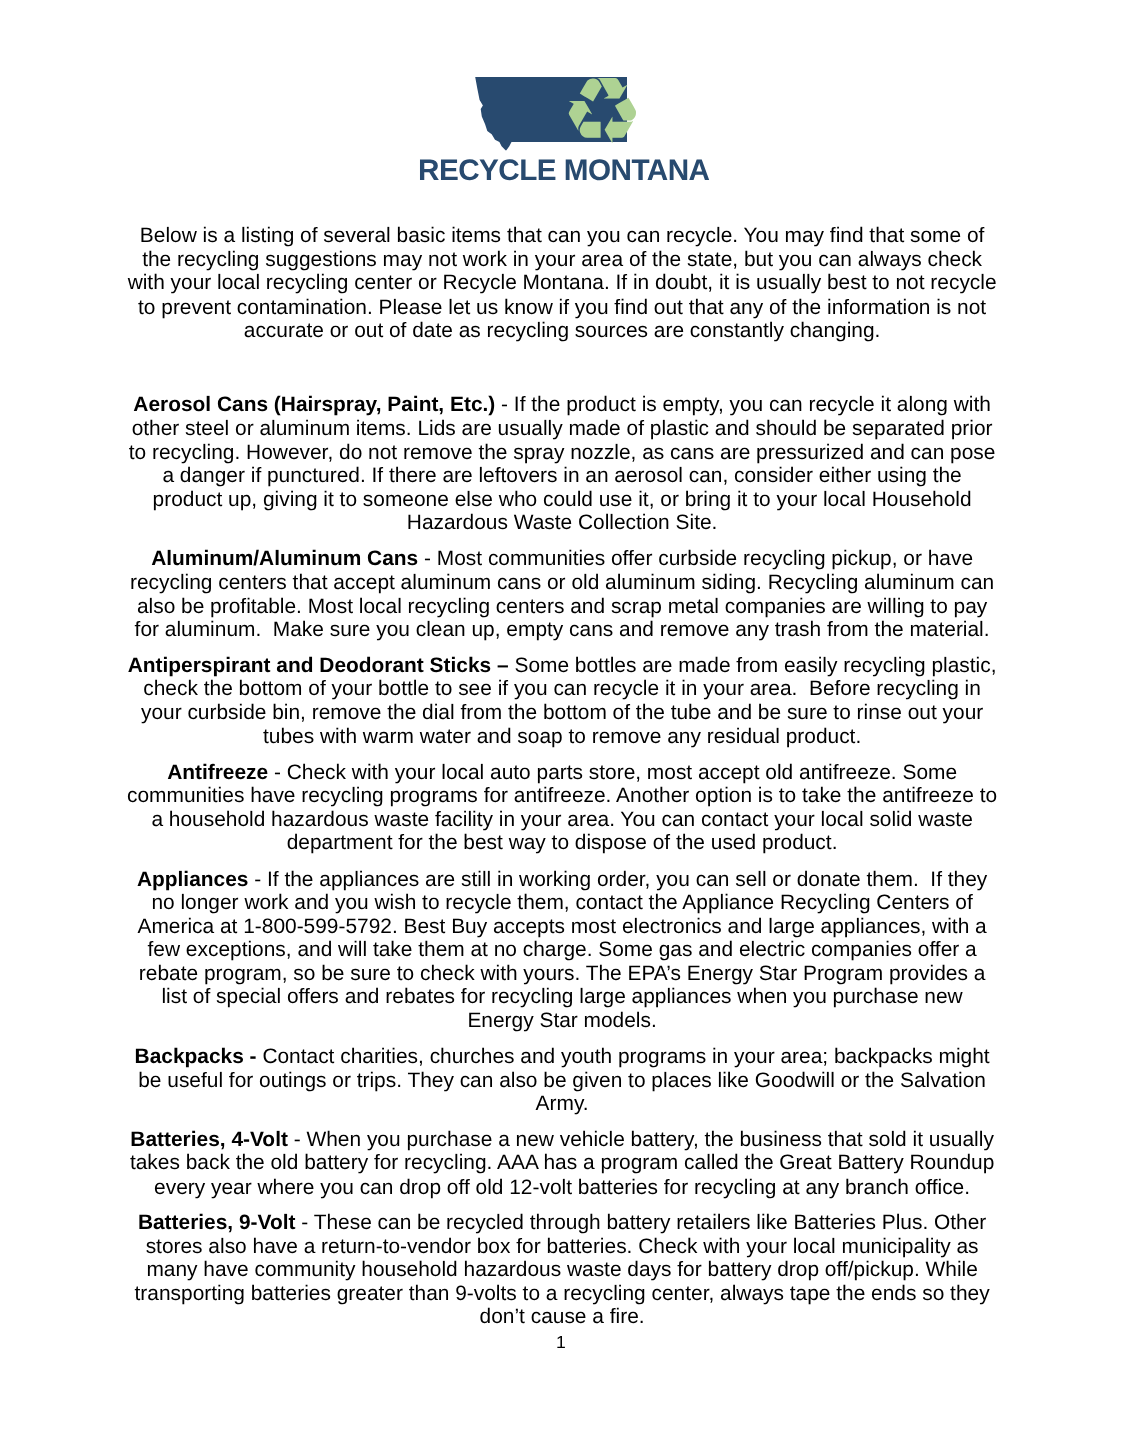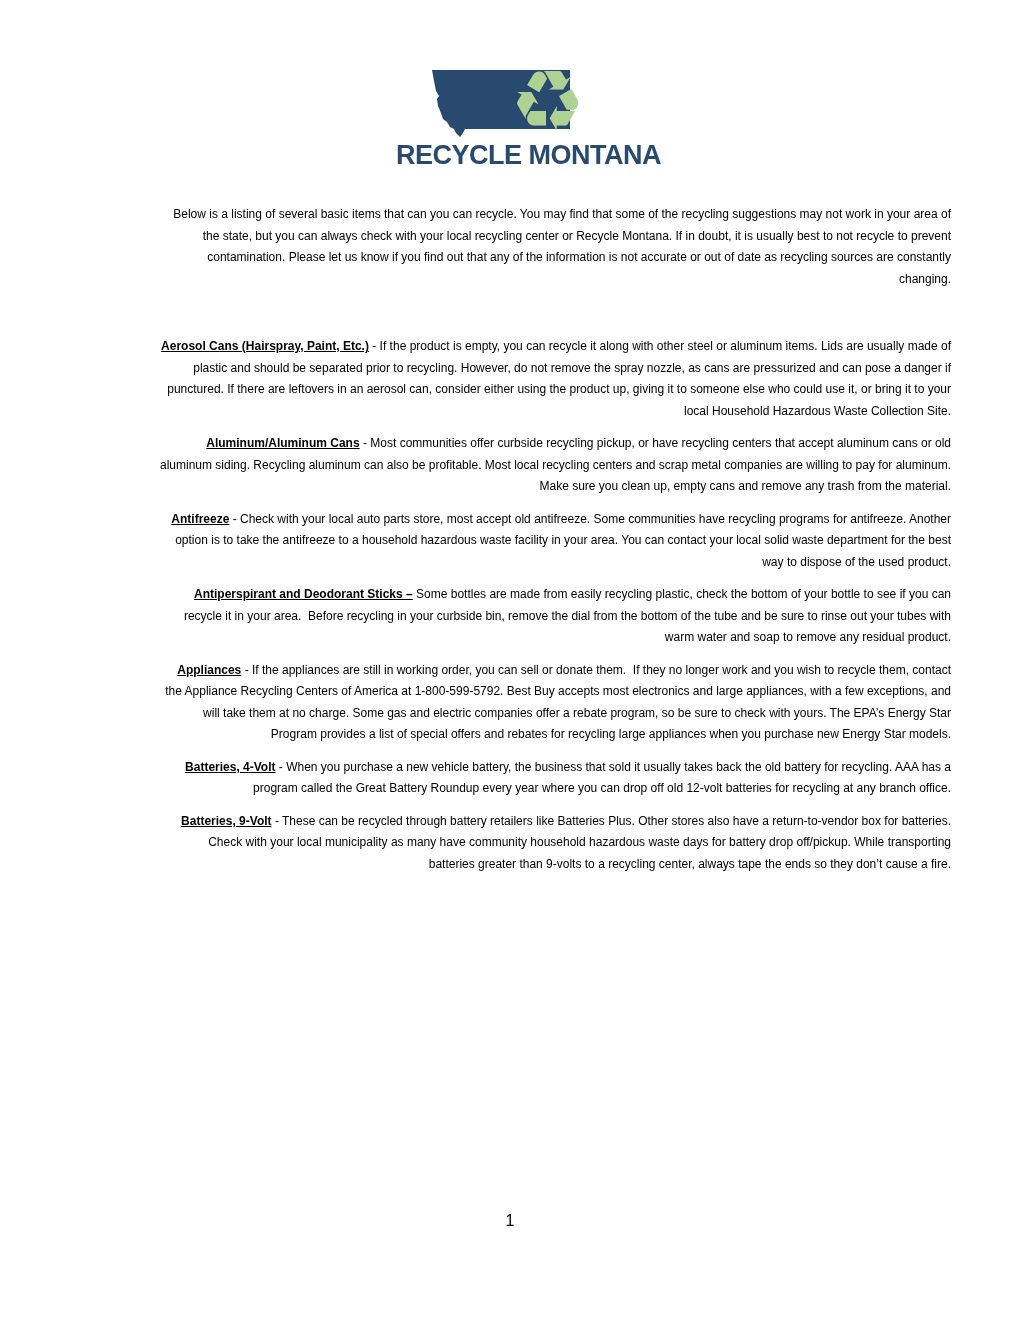--- a/index.html
+++ b/index.html
@@ -16,34 +16,34 @@
   .logo { position: absolute; top: 68px; left: 380px; width: 260px; height: 104px; }
   .state-icon { position: absolute; left: 47px; top: 1px; width: 143px; height: 68px; }
   .state-icon path { fill: var(--navy, #284A6F); }
   .recycle-icon {
     position: absolute; left: 130px; top: -9px;
     font-size: 84px; line-height: 84px;
     color: var(--green, #AED293);
     font-family: "DejaVu Sans", sans-serif;
   }
   .logo-title {
-    position: absolute; top: 72px; left: 16px; width: 100%;
+    position: absolute; top: 72px; left: 0; width: 100%;
     text-align: center;
     font-weight: bold; font-size: 27px; letter-spacing: -0.5px;
     color: var(--navy, #284A6F);
     white-space: nowrap;
   }
   
   .content {
     position: absolute; top: 204px; left: 115px; width: 792px;
-    font-size: 12px; line-height: 21.5px; text-align: right; margin-left: 44px;
+    font-size: 19px; line-height: 21.5px; text-align: center;
   }
   .content p { margin: 0 0 11px 0; white-space: pre-wrap; }
   .content p.intro { margin-bottom: 46px; }
-  .content b { font-weight: bold; text-decoration: underline; }
+  .content b { font-weight: bold; }
   
   .footer {
     position: absolute; top: 1212px; left: 0; width: 100%;
     text-align: center; font-size: 16px;
   }
 </style>
 </head>
 <body>
 
 <div class="page">
@@ -56,26 +56,27 @@
     <div class="logo-title">RECYCLE MONTANA</div>
   </div>
 
   <div class="content">
     <p class="intro">Below is a listing of several basic items that can you can recycle. You may find that some of the recycling suggestions may not work in your area of the state, but you can always check with your local recycling center or Recycle Montana. If in doubt, it is usually best to not recycle to prevent contamination. Please let us know if you find out that any of the information is not accurate or out of date as recycling sources are constantly changing.</p>
 
     <p class="entry"><b>Aerosol Cans (Hairspray, Paint, Etc.)</b><span> - If the product is empty, you can recycle it along with other steel or aluminum items. Lids are usually made of plastic and should be separated prior to recycling. However, do not remove the spray nozzle, as cans are pressurized and can pose a danger if punctured. If there are leftovers in an aerosol can, consider either using the product up, giving it to someone else who could use it, or bring it to your local Household Hazardous Waste Collection Site.</span></p>
 
     <p class="entry"><b>Aluminum/Aluminum Cans</b><span> - Most communities offer curbside recycling pickup, or have recycling centers that accept aluminum cans or old aluminum siding. Recycling aluminum can also be profitable. Most local recycling centers and scrap metal companies are willing to pay for aluminum.  Make sure you clean up, empty cans and remove any trash from the material.</span></p>
 
+    <p class="entry"><b>Antiperspirant and Deodorant Sticks –</b><span> Some bottles are made from easily recycling plastic, check the bottom of your bottle to see if you can recycle it in your area.  Before recycling in your curbside bin, remove the dial from the bottom of the tube and be sure to rinse out your tubes with warm water and soap to remove any residual product.</span></p>
+
     <p class="entry"><b>Antifreeze</b><span> - Check with your local auto parts store, most accept old antifreeze. Some communities have recycling programs for antifreeze. Another option is to take the antifreeze to a household hazardous waste facility in your area. You can contact your local solid waste department for the best way to dispose of the used product.</span></p>
-
-    <p class="entry"><b>Antiperspirant and Deodorant Sticks –</b><span> Some bottles are made from easily recycling plastic, check the bottom of your bottle to see if you can recycle it in your area.  Before recycling in your curbside bin, remove the dial from the bottom of the tube and be sure to rinse out your tubes with warm water and soap to remove any residual product.</span></p>
 
     <p class="entry"><b>Appliances</b><span> - If the appliances are still in working order, you can sell or donate them.  If they no longer work and you wish to recycle them, contact the Appliance Recycling Centers of America at 1-800-599-5792. Best Buy accepts most electronics and large appliances, with a few exceptions, and will take them at no charge. Some gas and electric companies offer a rebate program, so be sure to check with yours. The EPA’s Energy Star Program provides a list of special offers and rebates for recycling large appliances when you purchase new Energy Star models.</span></p>
 
+    <p class="entry"><b>Backpacks -</b><span> Contact charities, churches and youth programs in your area; backpacks might be useful for outings or trips. They can also be given to places like Goodwill or the Salvation Army.</span></p>
 
 
     <p class="entry"><b>Batteries, 4-Volt</b><span> - When you purchase a new vehicle battery, the business that sold it usually takes back the old battery for recycling. AAA has a program called the Great Battery Roundup every year where you can drop off old 12-volt batteries for recycling at any branch office.</span></p>
 
     <p class="entry"><b>Batteries, 9-Volt</b><span> - These can be recycled through battery retailers like Batteries Plus. Other stores also have a return-to-vendor box for batteries. Check with your local municipality as many have community household hazardous waste days for battery drop off/pickup. While transporting batteries greater than 9-volts to a recycling center, always tape the ends so they don’t cause a fire.</span></p>
   </div>
 
   <div class="footer">
     <span>1</span>
   </div>

